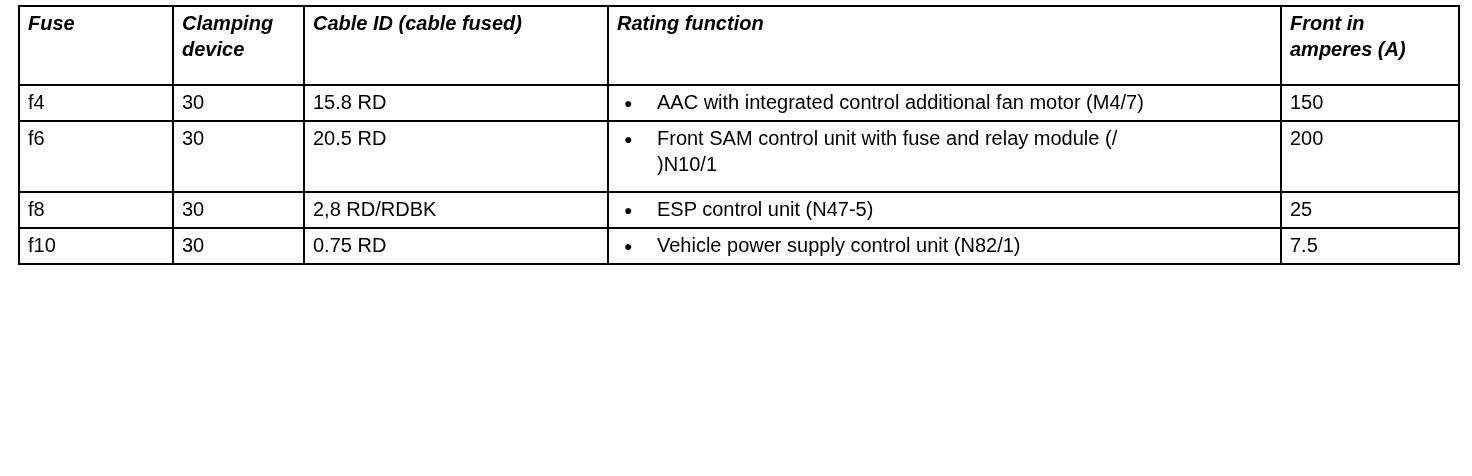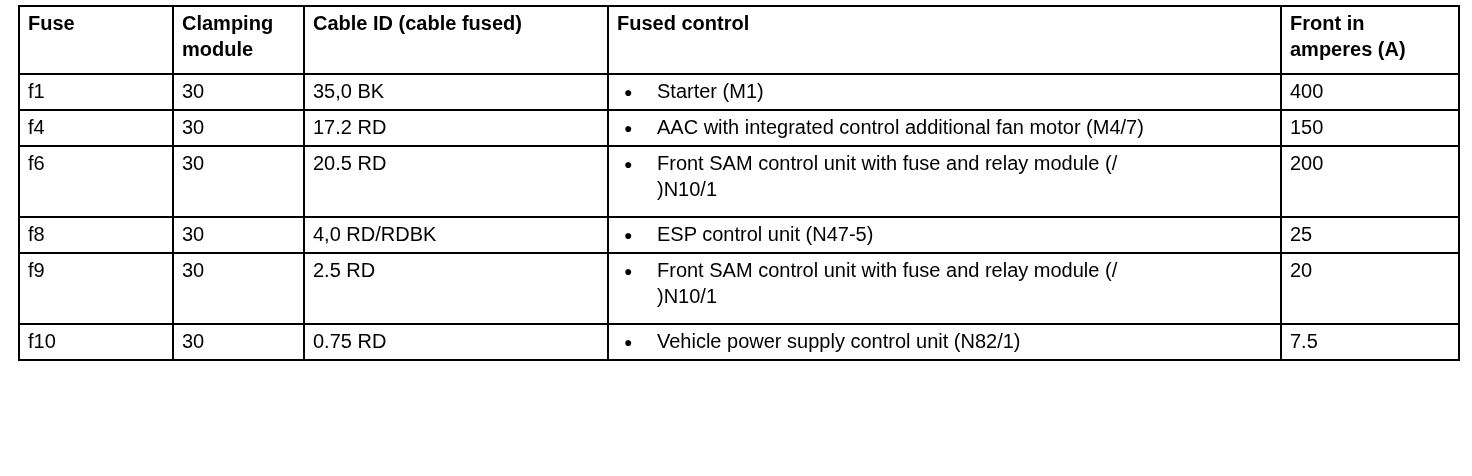--- a/index.html
+++ b/index.html
@@ -33,21 +33,22 @@
   table.fuse-table th,
   table.fuse-table td {
     border: 2px solid #000000;
     vertical-align: top;
     text-align: left;
     box-sizing: border-box;
     overflow: hidden;
   }
   table.fuse-table th {
     font-weight: bold;
-    padding: 3px 8px 11px 8px;
+    padding: 3px 8px 22px 8px;
+    font-style: italic;
   }
   table.fuse-table td {
     font-weight: normal;
     padding: 3px 8px 4px 8px;
   }
   tr.row-tall td { padding-bottom: 14px; }
 
   .fn { display: flex; align-items: flex-start; }
   .bullet {
     flex: 0 0 40px;
@@ -72,47 +73,35 @@
     <colgroup>
       <col class="c-fuse">
         <col class="c-clamp">
         <col class="c-cable">
         <col class="c-function">
         <col class="c-rating">
     </colgroup>
     <thead>
       <tr>
         <th>Fuse</th>
-        <th>Clamping module</th>
+        <th>Clamping device</th>
         <th>Cable ID (cable fused)</th>
-        <th>Fused control</th>
+        <th>Rating function</th>
         <th>Front in amperes (A)</th>
       </tr>
     </thead>
     <tbody>
 
-      <tr>
-        <td>f1</td>
-        <td>30</td>
-        <td>35,0 BK</td>
-        <td>
-            <div class="fn">
-              <span class="bullet">●</span>
-              <span class="fn-text">Starter (M1)</span>
-            </div>
-          </td>
-        <td>400</td>
-      </tr>
 
 
 
       <tr>
         <td>f4</td>
         <td>30</td>
-        <td>17.2 RD</td>
+        <td>15.8 RD</td>
         <td>
             <div class="fn">
               <span class="bullet">●</span>
               <span class="fn-text">AAC with integrated control additional fan motor (M4/7)</span>
             </div>
           </td>
         <td>150</td>
       </tr>
 
 
@@ -127,43 +116,30 @@
 )N10/1</span>
             </div>
           </td>
         <td>200</td>
       </tr>
 
 
       <tr>
         <td>f8</td>
         <td>30</td>
-        <td>4,0 RD/RDBK</td>
+        <td>2,8 RD/RDBK</td>
         <td>
             <div class="fn">
               <span class="bullet">●</span>
               <span class="fn-text">ESP control unit (N47-5)</span>
             </div>
           </td>
         <td>25</td>
       </tr>
 
-      <tr class="row-tall">
-        <td>f9</td>
-        <td>30</td>
-        <td>2.5 RD</td>
-        <td>
-            <div class="fn">
-              <span class="bullet">●</span>
-              <span class="fn-text">Front SAM control unit with fuse and relay module (/
-)N10/1</span>
-            </div>
-          </td>
-        <td>20</td>
-      </tr>
 
       <tr>
         <td>f10</td>
         <td>30</td>
         <td>0.75 RD</td>
         <td>
             <div class="fn">
               <span class="bullet">●</span>
               <span class="fn-text">Vehicle power supply control unit (N82/1)</span>
             </div>

